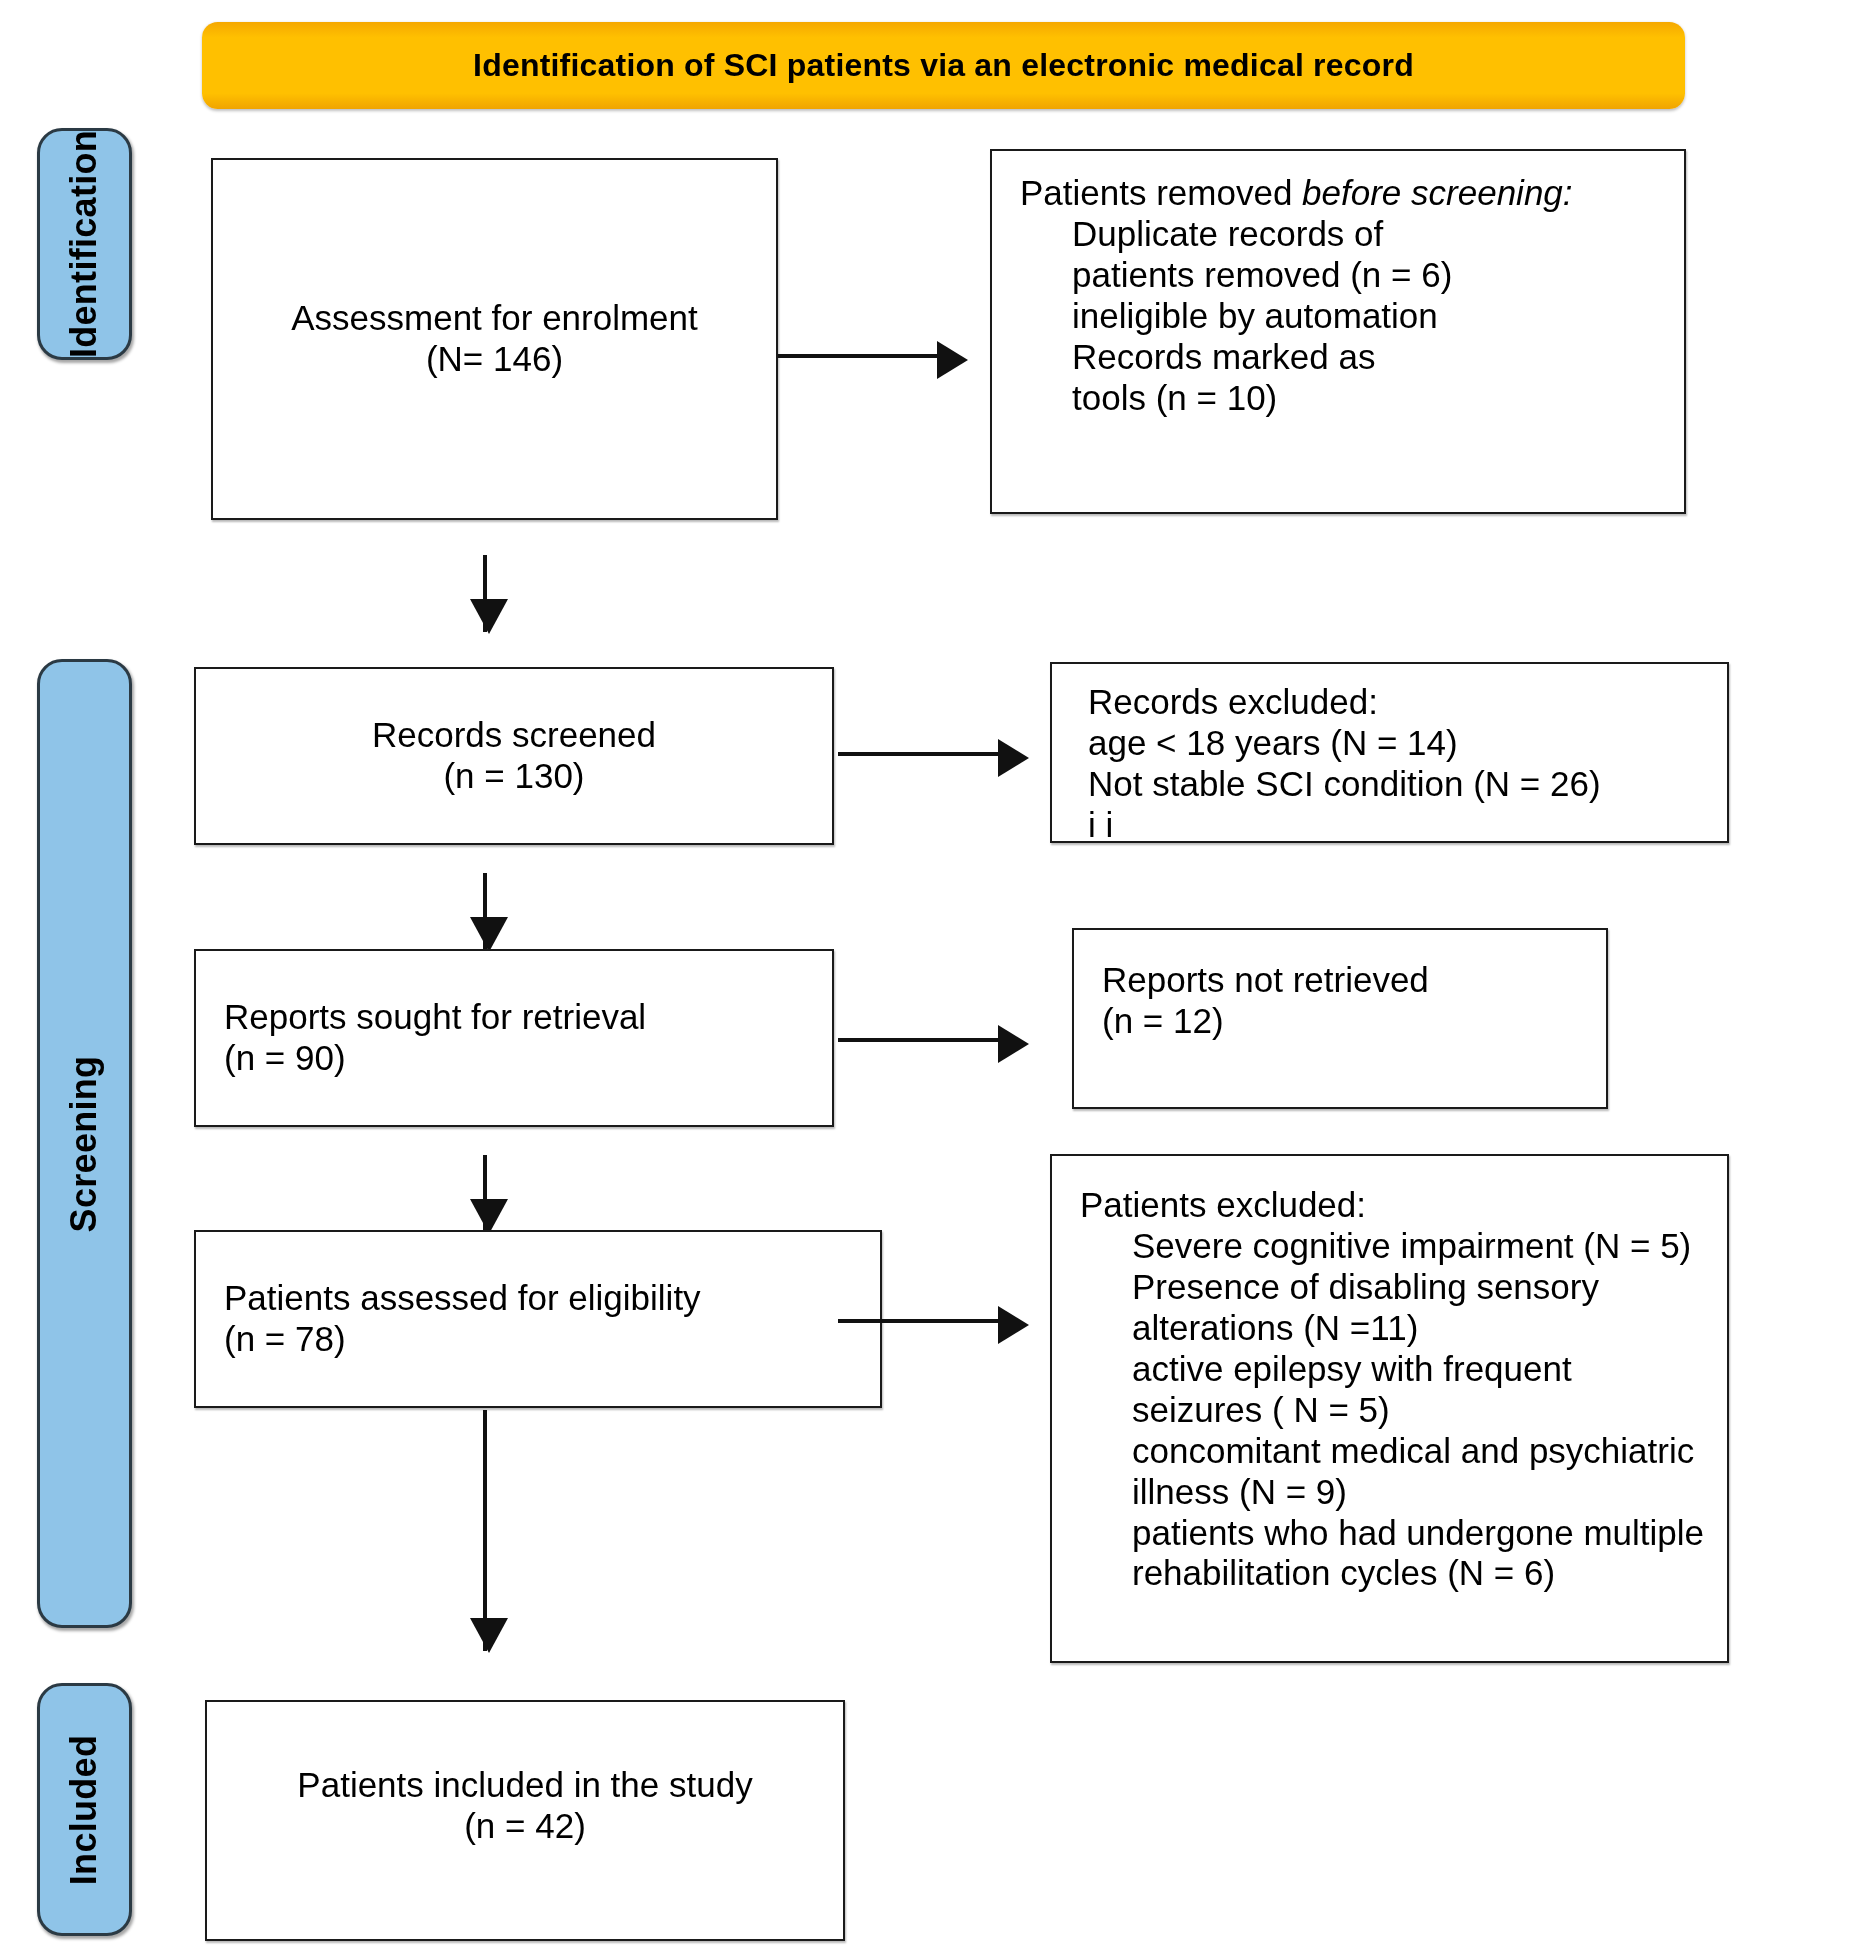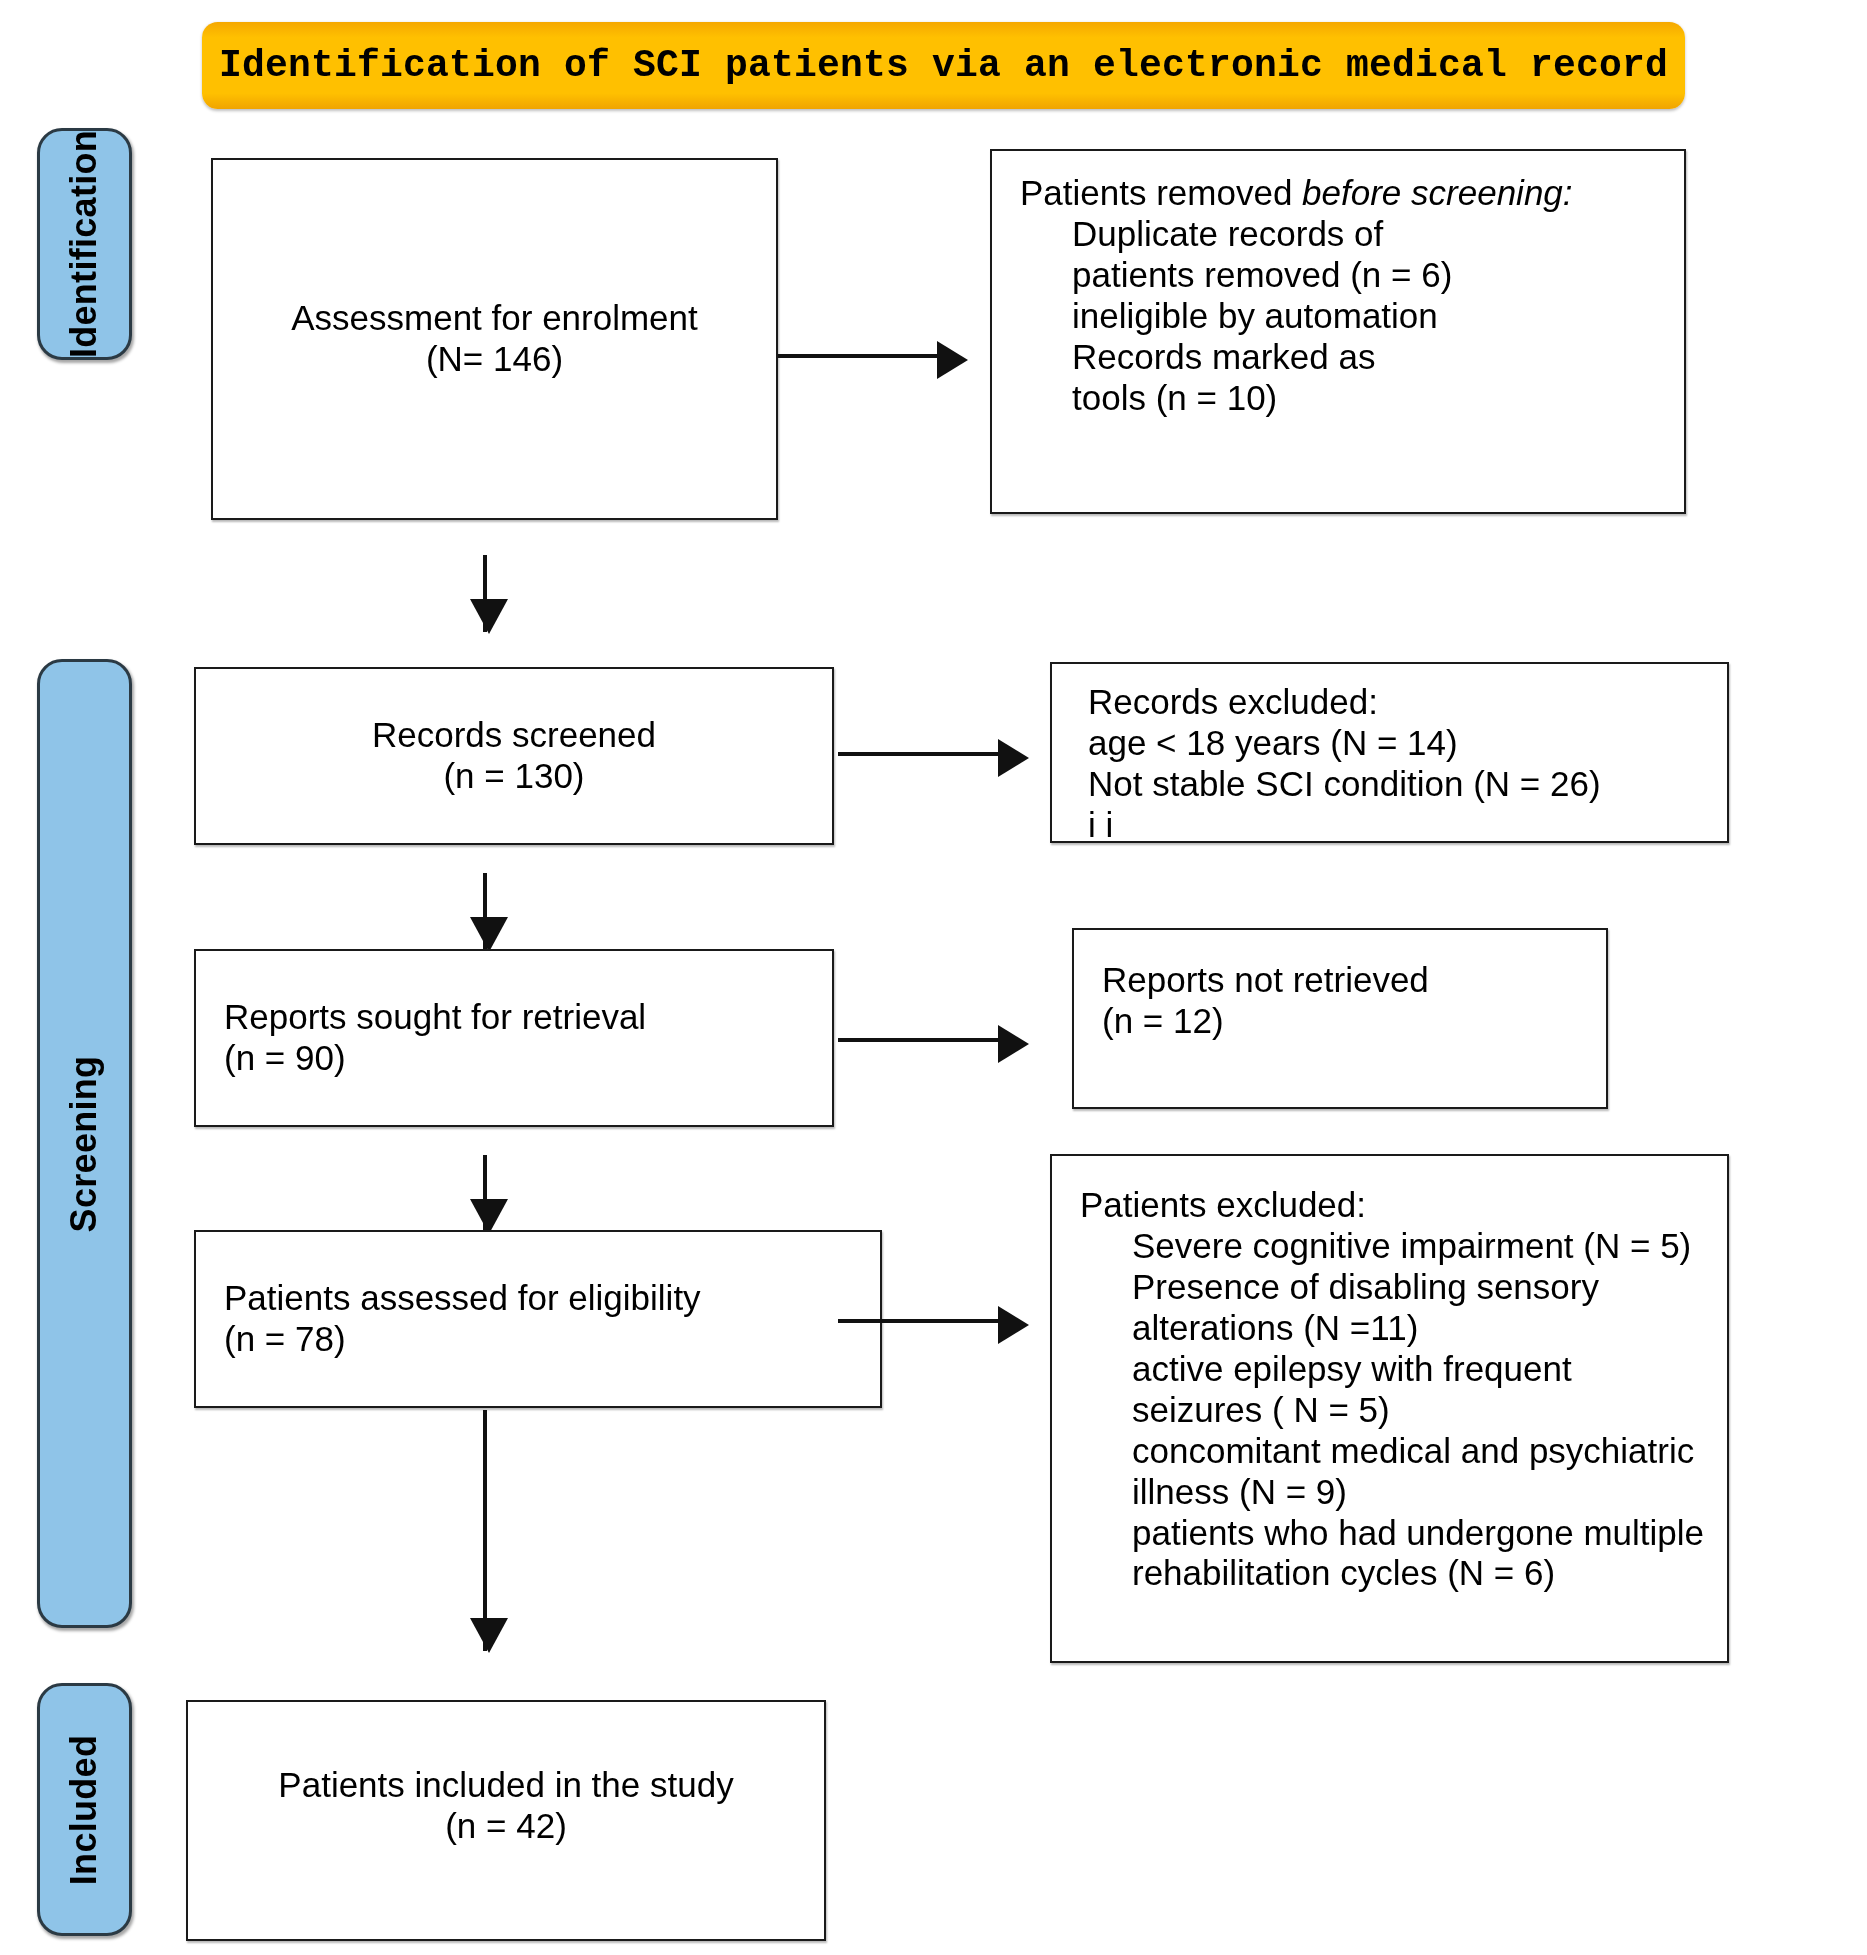--- a/index.html
+++ b/index.html
@@ -28,27 +28,26 @@
     height: 87px;
     background: linear-gradient(180deg, #f5a800 0%, #ffc000 18%, #ffc000 82%, #f0a400 100%);
     border-radius: 15.7px;
     box-shadow: 0 1.8px 3px rgba(0,0,0,0.25);
     display: flex;
     align-items: center;
     justify-content: center;
     box-sizing: border-box;
   }
   .title-banner .title-text {
-    font-size: 38px;
+    font-size: 32px;
     font-weight: bold;
     color: #000000;
     letter-spacing: 0.2px;
     text-align: center;
     white-space: nowrap;
-    font-family: Liberation Mono, monospace;
   }
 
   
   .phase-bar {
     position: absolute;
     background: #8fc4e8;
     border: 3px solid #2b3a44;
     border-radius: 25px;
     box-shadow: 1.8px 2.4px 3px rgba(0,0,0,0.35);
     box-sizing: border-box;
@@ -231,21 +230,21 @@
       <span class="ln indent">seizures ( N = 5)</span>
       <span class="ln indent">concomitant medical and psychiatric</span>
       <span class="ln indent">illness (N = 9)</span>
       <span class="ln indent">patients who had undergone multiple</span>
       <span class="ln indent">rehabilitation cycles (N = 6)</span>
     </div>
   </div>
 
   <div class="arrow-v" style="left:483px; top:1410px; height:241px;"></div>
 
-  <div class="flow-box" style="left:186px; top:1700px; width:640px; height:241px;">
+  <div class="flow-box" style="left:205px; top:1700px; width:640px; height:241px;">
     <div class="box-text centered" style="top:44%;">
       <span class="ln">Patients included in the study</span>
       <span class="ln">(n = 42)</span>
     </div>
   </div>
 
 </div>
 
 
 </body></html>

